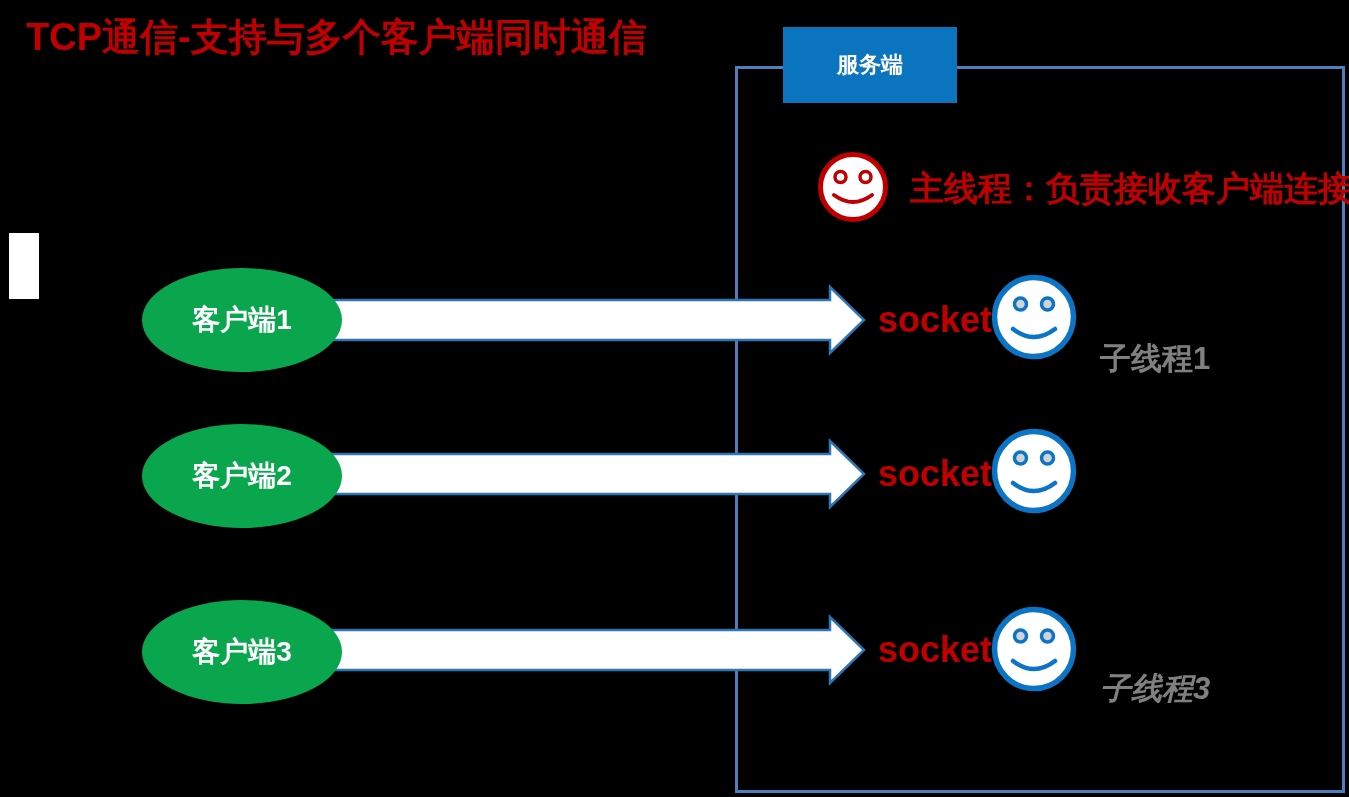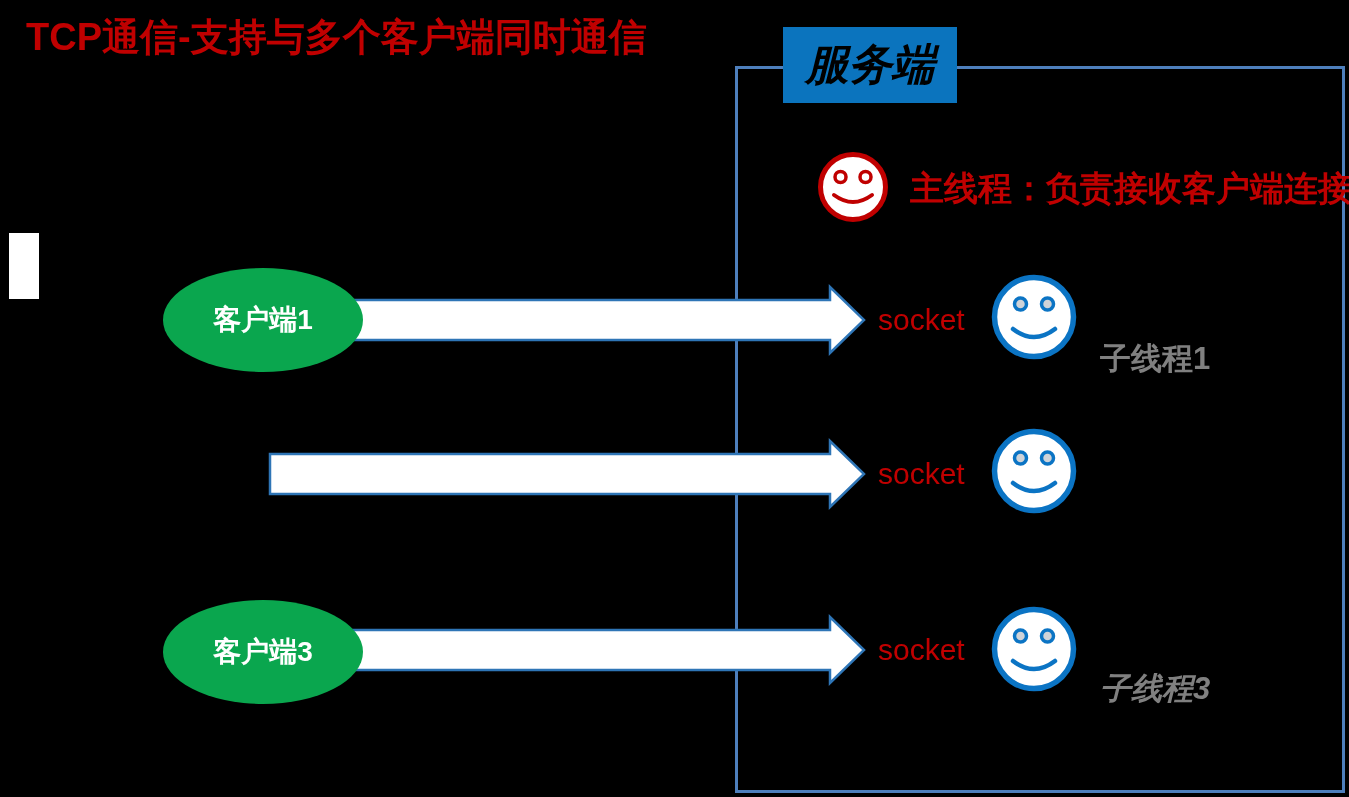--- a/index.html
+++ b/index.html
@@ -43,43 +43,43 @@
     z-index:1;
   }
   .server-header{
     position:absolute;left:783px;top:27px;
     width:174px;height:76px;
     background:var(--header-blue);
     display:flex;align-items:center;justify-content:center;
     z-index:4;
   }
   .server-header span{
-    color:#000000;font-size:43px;font-weight:bold;font-style:italic;
+    color:#ffffff;font-size:22px;font-weight:bold;
   }
   .smiley{position:absolute;z-index:3;}
   .main-thread-smiley{left:817px;top:151px;}
   .main-thread-label{
     position:absolute;left:910px;top:166px;height:44px;line-height:44px;
     font-size:34px;font-weight:bold;color:var(--title-red);
     white-space:nowrap;z-index:3;
   }
   .arrow{position:absolute;left:268px;width:600px;height:72px;z-index:2;}
   .arrow-1{top:284px;} .arrow-2{top:438px;} .arrow-3{top:614px;}
   .client-ellipse{
-    position:absolute;left:163px;width:200px;height:104px;
+    position:absolute;left:142px;width:200px;height:104px;
     background:var(--client-green);
     border-radius:50%;
     display:flex;align-items:center;justify-content:center;
     z-index:4;
   }
   .client-1{top:268px;} .client-2{top:424px;} .client-3{top:600px;}
   .client-ellipse span{color:#ffffff;font-size:28px;font-weight:bold;}
   .socket-label{
     position:absolute;left:878px;height:44px;line-height:44px;
-    font-size:30px;font-weight:normal;color:var(--socket-red);
+    font-size:36px;font-weight:bold;color:var(--socket-red);
     z-index:3;white-space:nowrap;
   }
   .socket-1{top:298px;} .socket-2{top:452px;} .socket-3{top:628px;}
   .worker-smiley-1{left:991px;top:274px;}
   .worker-smiley-2{left:991px;top:428px;}
   .worker-smiley-3{left:991px;top:606px;}
   .thread-label{
     position:absolute;left:1100px;height:44px;line-height:44px;
     font-size:31px;font-weight:bold;color:var(--thread-gray);
     z-index:3;white-space:nowrap;margin-top:40px;
@@ -120,20 +120,23 @@
     <circle cx="43" cy="43" r="39.5" fill="#ffffff" stroke="#0B74C4" stroke-width="5.5"></circle>
     <circle cx="29.5" cy="30" r="6" fill="#cfd3d8" stroke="#0B74C4" stroke-width="3.5"></circle>
     <circle cx="56.5" cy="30" r="6" fill="#cfd3d8" stroke="#0B74C4" stroke-width="3.5"></circle>
     <path d="M 22 55 Q 43 71 64 55" fill="none" stroke="#0B74C4" stroke-width="4.5" stroke-linecap="round"></path>
   </svg>
   <div class="thread-label thread-1">子线程1</div>
 
   <svg class="arrow arrow-2" viewBox="0 0 600 72">
     <polygon points="2,16 562,16 562,3 596,36 562,69 562,56 2,56" fill="#ffffff" stroke="#2E75B6" stroke-width="2.5" stroke-linejoin="miter"></polygon>
   </svg>
+  <div class="client-ellipse client-2">
+    <span>客户端2</span>
+  </div>
   <div class="socket-label socket-2">socket</div>
   <svg class="smiley worker-smiley-2" width="86" height="86" viewBox="0 0 86 86">
     <circle cx="43" cy="43" r="39.5" fill="#ffffff" stroke="#0B74C4" stroke-width="5.5"></circle>
     <circle cx="29.5" cy="30" r="6" fill="#cfd3d8" stroke="#0B74C4" stroke-width="3.5"></circle>
     <circle cx="56.5" cy="30" r="6" fill="#cfd3d8" stroke="#0B74C4" stroke-width="3.5"></circle>
     <path d="M 22 55 Q 43 71 64 55" fill="none" stroke="#0B74C4" stroke-width="4.5" stroke-linecap="round"></path>
   </svg>
 
   <svg class="arrow arrow-3" viewBox="0 0 600 72">
     <polygon points="2,16 562,16 562,3 596,36 562,69 562,56 2,56" fill="#ffffff" stroke="#2E75B6" stroke-width="2.5" stroke-linejoin="miter"></polygon>

